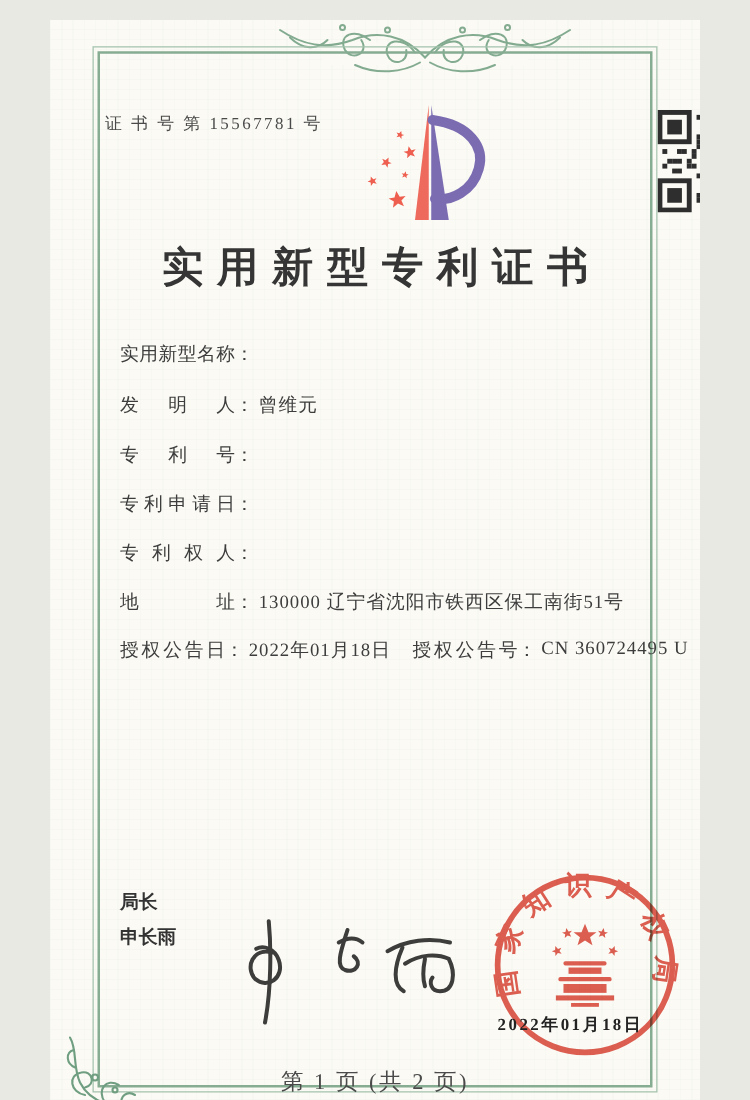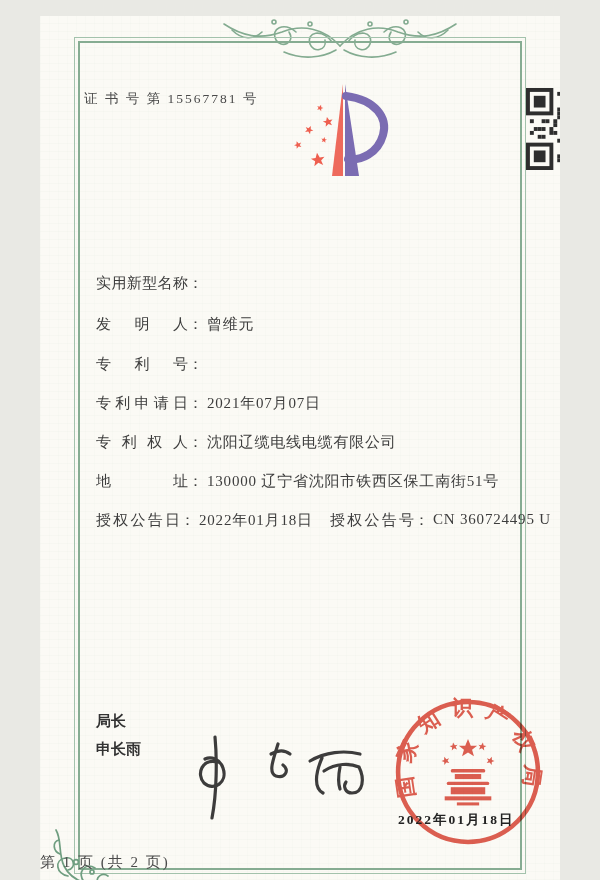--- a/index.html
+++ b/index.html
@@ -23,21 +23,21 @@
   .flabel{display:inline-flex;justify-content:space-between;width:92px;color:#3d3d3d;}
   .flabel.w84{width:84px;}
   .colon{margin:0 4px 0 0;}
   .fvalue{color:#3d3d3d;letter-spacing:0.8px;}
   .paras{left:56px;width:489px;top:524px;font-size:13px;line-height:23px;color:#474747;
          text-align:justify;font-style:italic;}
   .paras p{margin:0;text-indent:2.2em;}
   .signer{left:56px;font-family:"Liberation Sans","DejaVu Sans",sans-serif;
           font-weight:700;font-size:15px;color:#333;}
   .seal-date{left:358px;top:795px;font-size:13.5px;font-weight:700;letter-spacing:2px;color:#222;z-index:6;}
-  .footer{left:0;right:0;top:837px;text-align:left;font-size:15px;color:#4a4a4a;letter-spacing:2px;}
+  .footer{left:0;right:0;top:837px;text-align:center;font-size:18px;color:#4a4a4a;letter-spacing:2px;}
   svg{display:block;}
   .seal-wrap{left:352px;top:680px;z-index:5;mix-blend-mode:multiply;opacity:0.92;}
   .shadow-bottom{left:0;right:0;bottom:0;height:12px;
     background:linear-gradient(180deg, rgba(0,0,0,0) 0%, rgba(90,90,85,0.25) 100%);}
 </style>
 </head>
 <body>
 
 <div class="page">
 
@@ -225,20 +225,21 @@
         <rect x="56" y="0" width="28" height="28"></rect>
           <rect x="60" y="4" width="20" height="20" fill="#fbfaf5"></rect>
           <rect x="64" y="8" width="12" height="12"></rect>
         <rect x="0" y="56" width="28" height="28"></rect>
           <rect x="4" y="60" width="20" height="20" fill="#fbfaf5"></rect>
           <rect x="8" y="64" width="12" height="12"></rect>
       </g>
     </g>
   </svg>
 
+  <div class="abs title">实用新型专利证书</div>
 
   <div class="abs row" style="top:258px">
     <span class="flabel">
         <span>实</span>
         <span>用</span>
         <span>新</span>
         <span>型</span>
         <span>名</span>
         <span>称</span>
       </span>
@@ -263,31 +264,29 @@
   </div>
   <div class="abs row" style="top:378px">
     <span class="flabel">
         <span>专</span>
         <span>利</span>
         <span>申</span>
         <span>请</span>
         <span>日</span>
       </span>
       <span class="colon">：</span>
-    <span class="fvalue">2021年07月07日</span>
   </div>
   <div class="abs row" style="top:417px">
     <span class="flabel">
         <span>专</span>
         <span>利</span>
         <span>权</span>
         <span>人</span>
       </span>
       <span class="colon">：</span>
-    <span class="fvalue">沈阳辽缆电线电缆有限公司</span>
   </div>
   <div class="abs row" style="top:456px">
     <span class="flabel">
         <span>地</span>
         <span>址</span>
       </span>
       <span class="colon">：</span>
     <span class="fvalue">130000 辽宁省沈阳市铁西区保工南街51号</span>
   </div>
 

